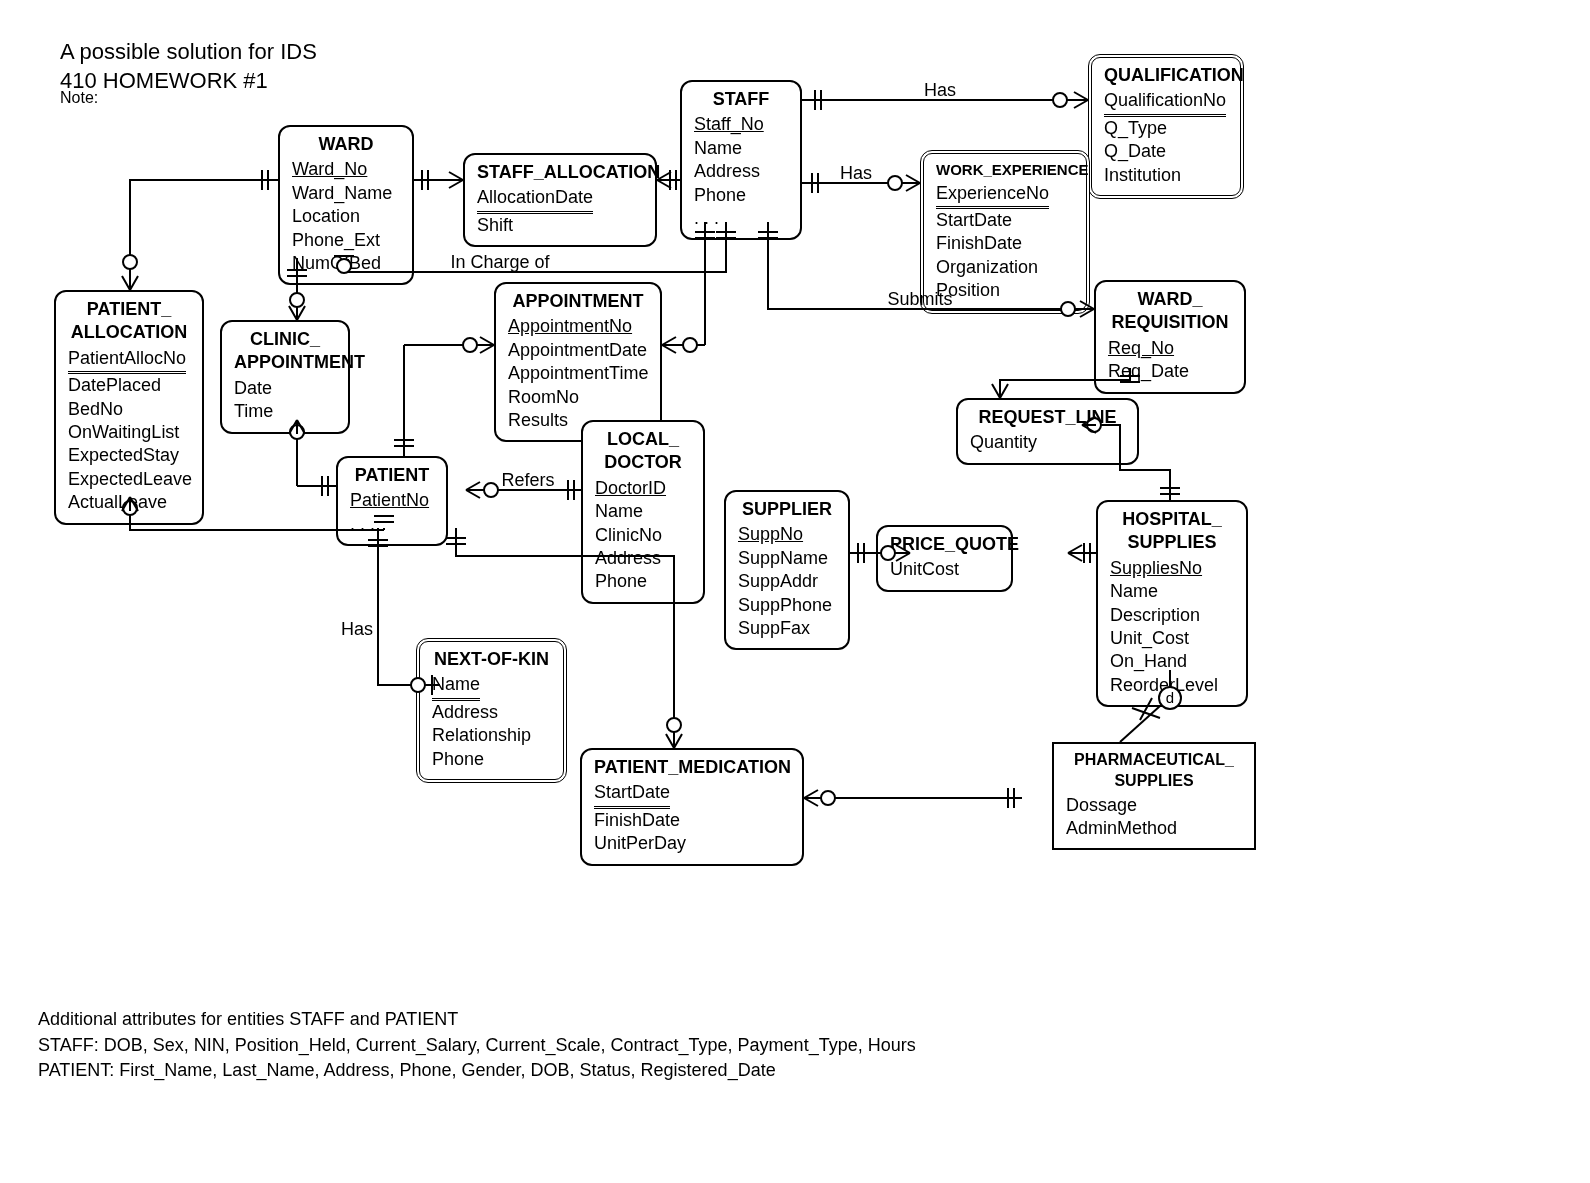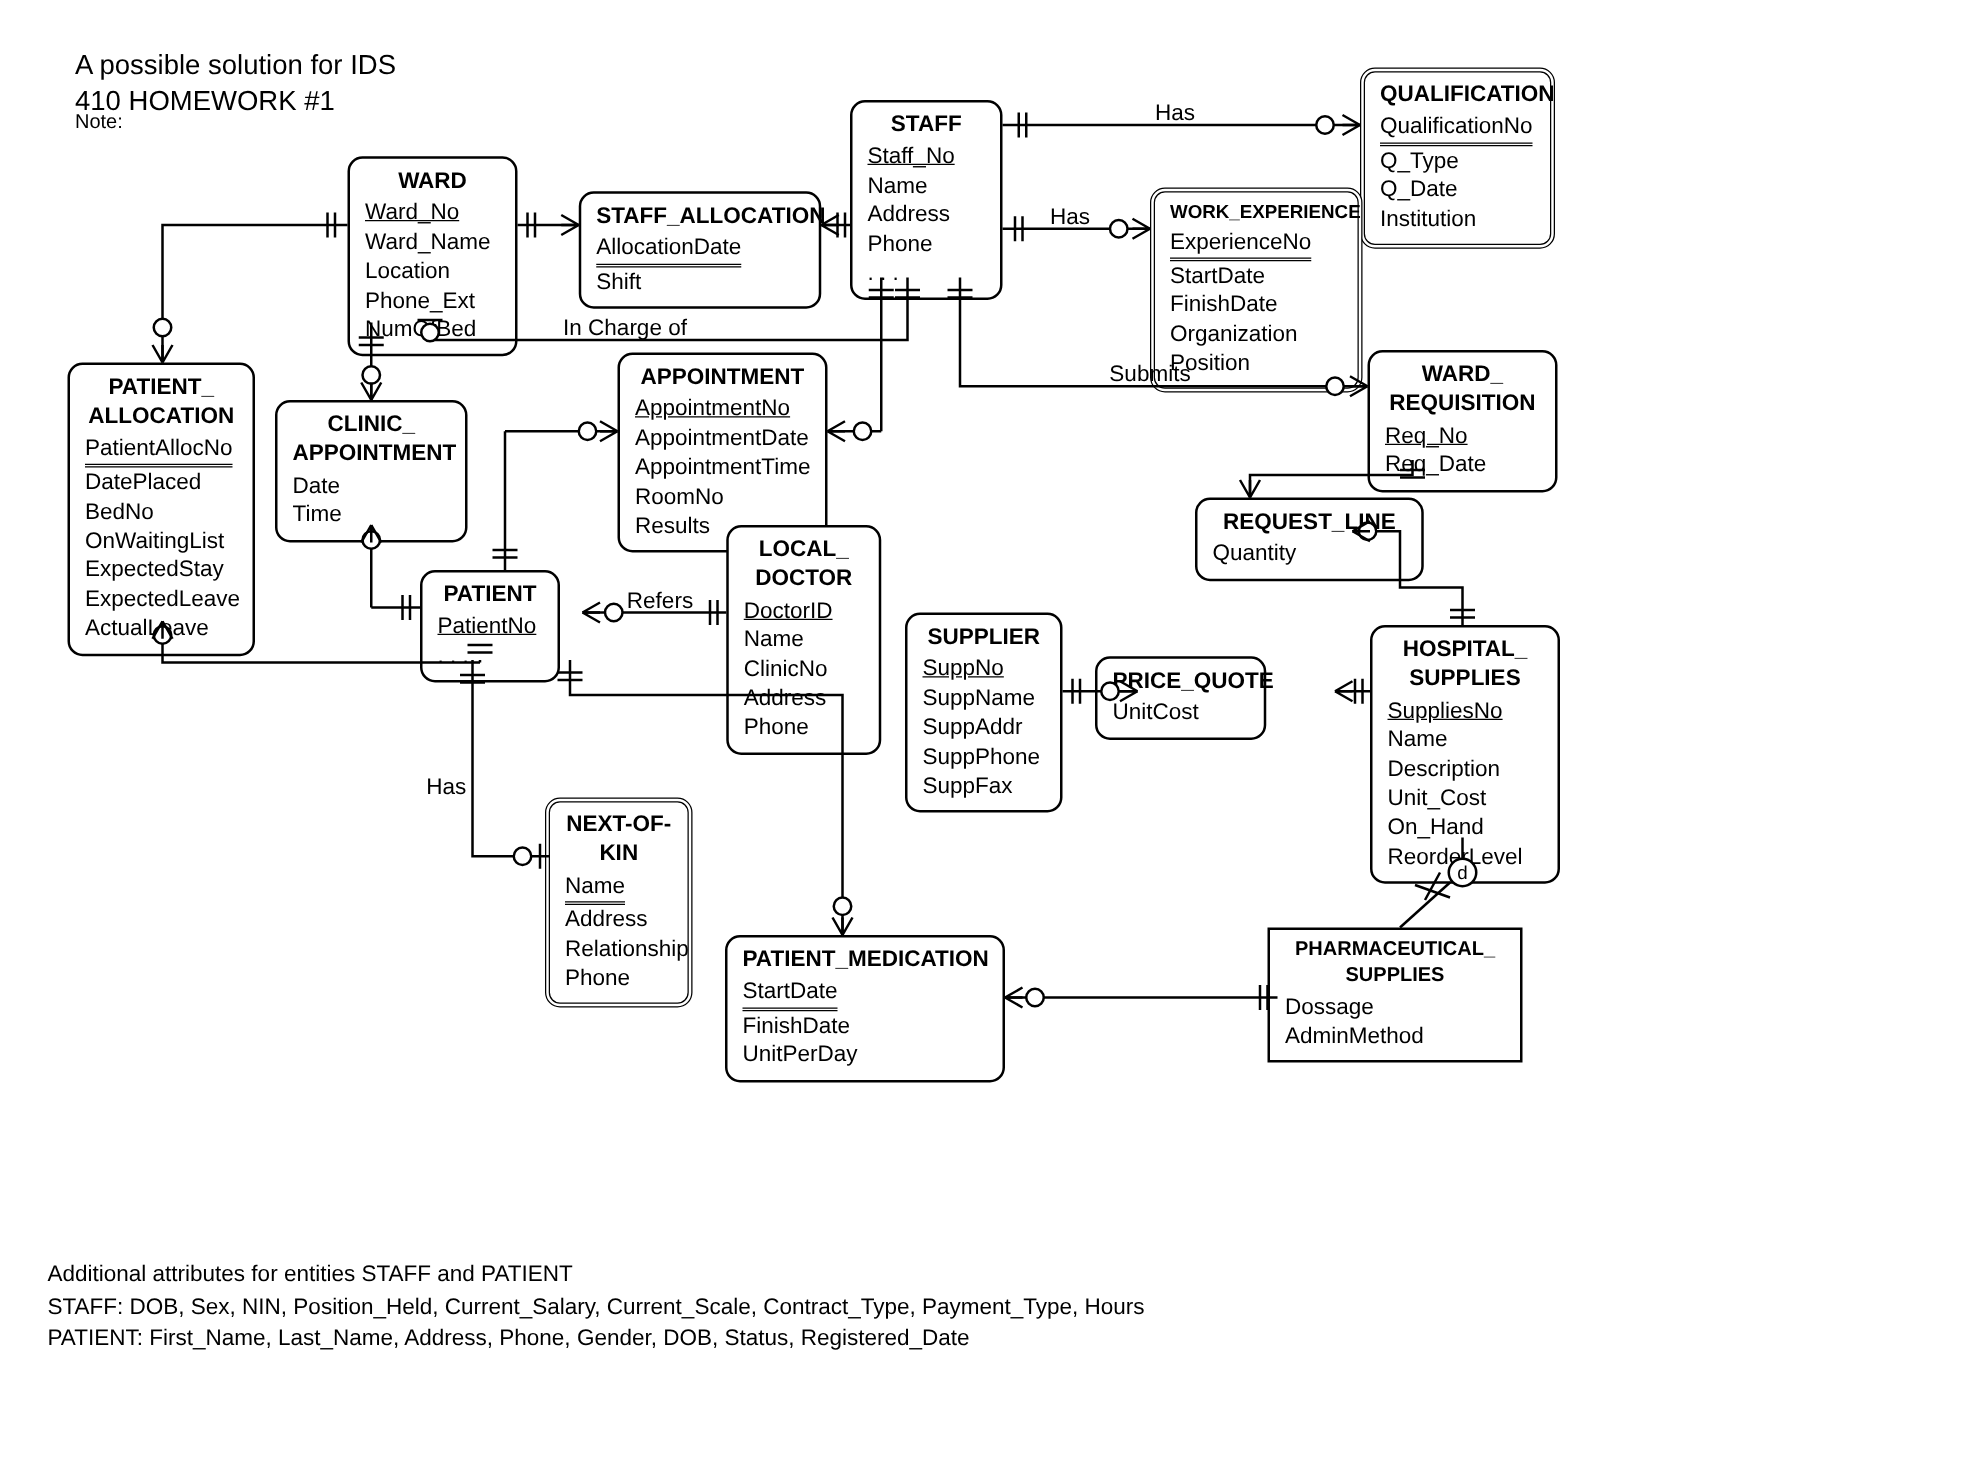--- a/index.html
+++ b/index.html
@@ -108,21 +108,21 @@
     <span class="attr"><span class="dbl-underline">PatientAllocNo</span></span>
     <span class="attr">DatePlaced</span>
     <span class="attr">BedNo</span>
     <span class="attr">OnWaitingList</span>
     <span class="attr">ExpectedStay</span>
     <span class="attr">ExpectedLeave</span>
     <span class="attr">ActualLeave</span>
   </span>
 </div>
 
-<div class="entity" style="top:320px; left:220px; width:154px;">
+<div class="entity" style="top:320px; left:220px; width:130px;">
   <span class="entity-name">
     <span>CLINIC_</span><br><span>APPOINTMENT</span>
   </span>
   <span class="attrs">
     <span class="attr">Date</span>
     <span class="attr">Time</span>
   </span>
 </div>
 
 <div class="entity" style="top:282px; left:494px; width:168px;">
@@ -199,40 +199,40 @@
   <span class="attrs">
     <span class="attr pk">SuppliesNo</span>
     <span class="attr">Name</span>
     <span class="attr">Description</span>
     <span class="attr">Unit_Cost</span>
     <span class="attr">On_Hand</span>
     <span class="attr">ReorderLevel</span>
   </span>
 </div>
 
-<div class="entity weak" style="top:638px; left:436px; width:118px;">
+<div class="entity weak" style="top:638px; left:416px; width:151px;">
   <span class="entity-name">NEXT-OF-KIN</span>
   <span class="attrs">
     <span class="attr"><span class="dbl-underline">Name</span></span>
     <span class="attr">Address</span>
     <span class="attr">Relationship</span>
     <span class="attr">Phone</span>
   </span>
 </div>
 
 <div class="entity" style="top:748px; left:580px; width:224px;">
   <span class="entity-name">PATIENT_MEDICATION</span>
   <span class="attrs">
     <span class="attr"><span class="dbl-underline">StartDate</span></span>
     <span class="attr">FinishDate</span>
     <span class="attr">UnitPerDay</span>
   </span>
 </div>
 
-<div class="entity" style="top:742px; left:1014px; width:204px; border-radius:0;">
+<div class="entity" style="top:742px; left:1052px; width:204px; border-radius:0;">
   <span class="entity-name" style="font-size:16px;">
     <span>PHARMACEUTICAL_</span><br><span>SUPPLIES</span>
   </span>
   <span class="attrs">
     <span class="attr">Dossage</span>
     <span class="attr">AdminMethod</span>
   </span>
 </div>
 
 <div class="footer">

